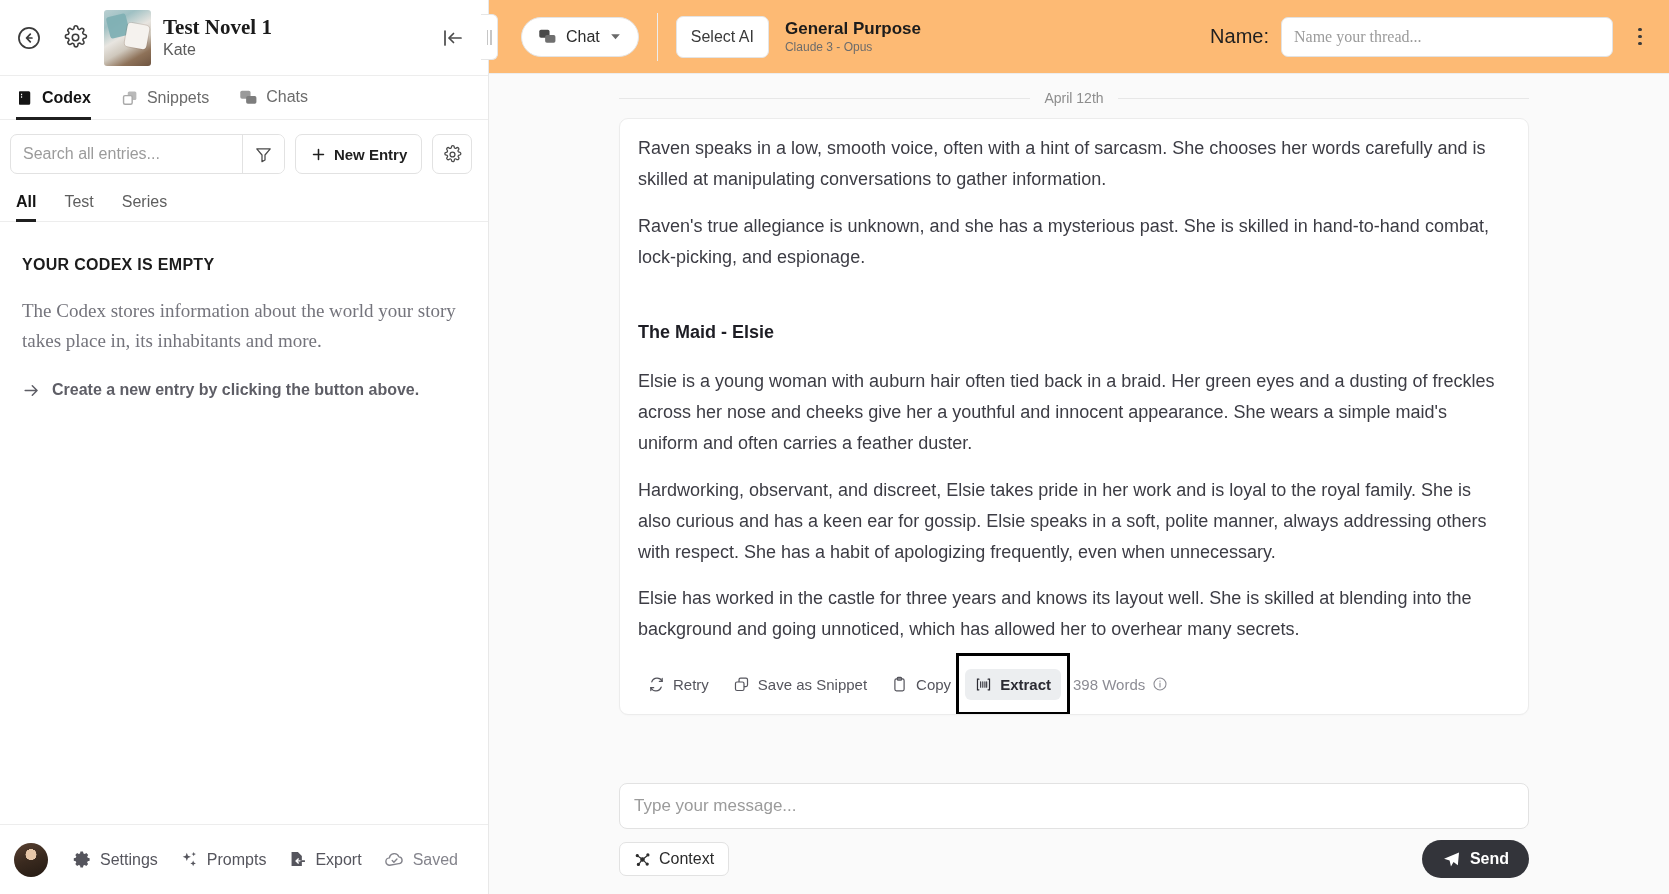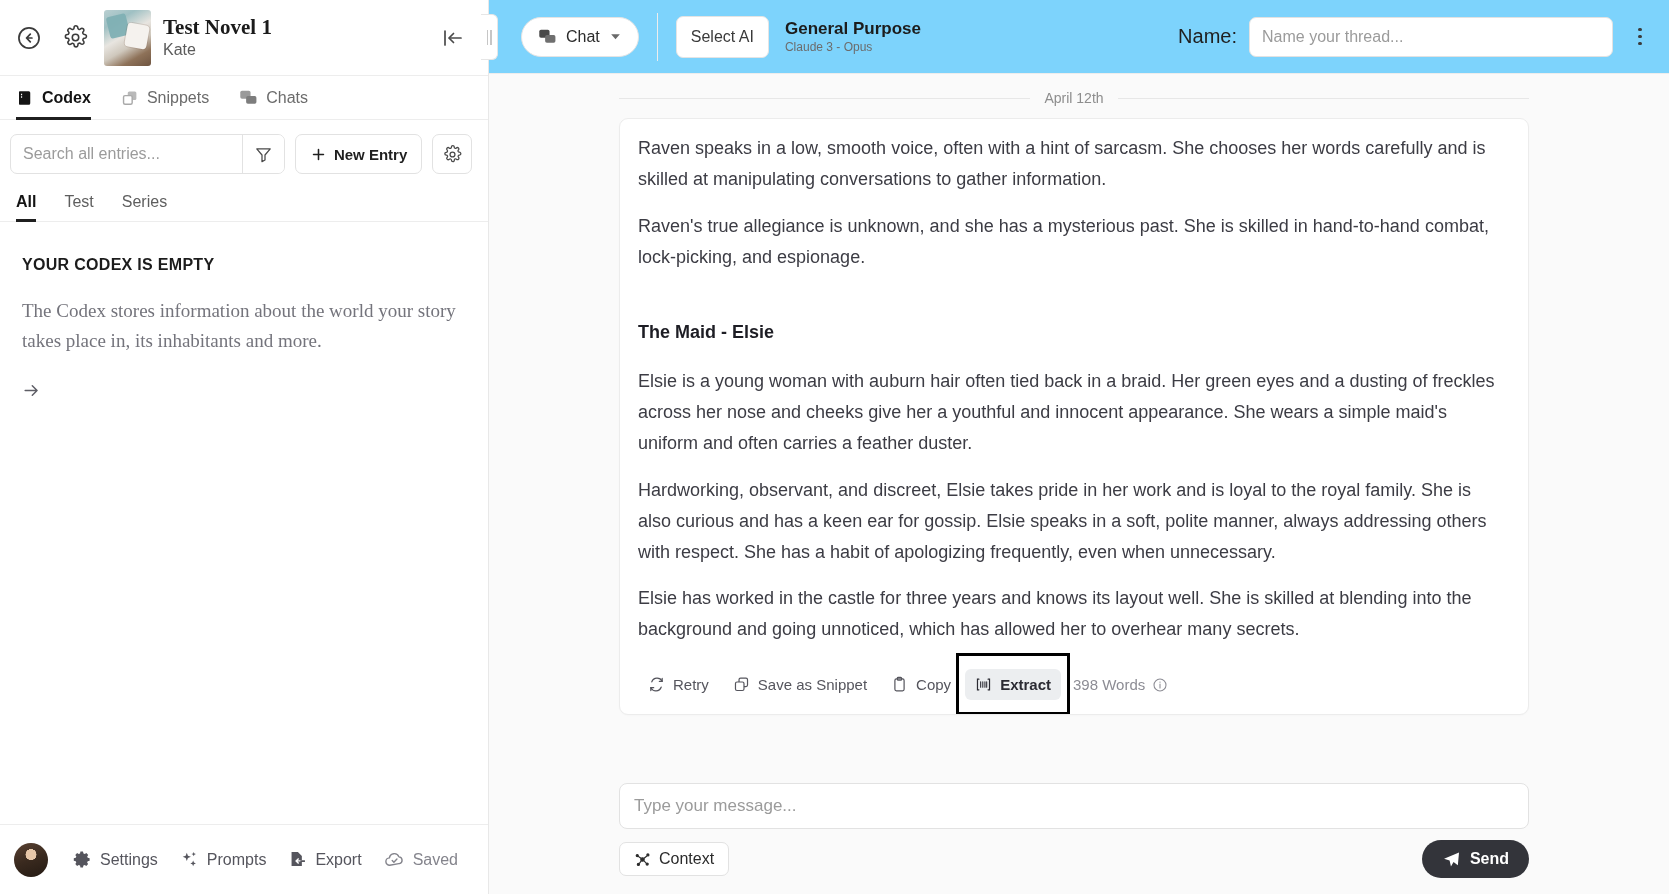--- a/index.html
+++ b/index.html
@@ -57,21 +57,21 @@
   .book-author { font-size: 16px; color: #5b5b5b; line-height: 1.2; }
   .collapse-ico { margin-left: auto; color: #4a4a4a; cursor: pointer; flex: 0 0 auto; }
 
   
   .lp-tabs {
     display: flex; align-items: flex-end; gap: 30px;
     padding: 0 16px; height: 44px;
     border-bottom: 1px solid #ededed; flex: 0 0 44px;
   }
   .lp-tab {
-    display: flex; align-items: flex-end; gap: 8px;
+    display: flex; align-items: flex-start; gap: 8px;
     font-size: 16px; color: #6b6b6b; cursor: pointer;
     padding-bottom: 10px; border-bottom: 3px solid transparent;
     position: relative; top: 1px;
   }
   .lp-tab.active { color: #141414; font-weight: 600; border-bottom-color: #1f1f1f; }
   .lp-tab svg { display: block; }
 
   
   .lp-search-row {
     display: flex; align-items: center; gap: 10px;
@@ -160,21 +160,21 @@
     display: flex; align-items: center; justify-content: center;
     cursor: col-resize; z-index: 5;
   }
   .divider-handle span {
     display: block; width: 1.5px; height: 15px; background: #c6c6c6; margin: 0 1px;
   }
 
   
   .right { flex: 1 1 auto; height: 894px; display: flex; flex-direction: column; background: #fafafa; min-width: 0; }
   .rp-header {
-    height: 74px; flex: 0 0 74px; background: #7dd3fc;
+    height: 74px; flex: 0 0 74px; background: #fdba74;
     border-bottom: 1px solid #ededed;
     display: flex; align-items: center; padding: 0 14px 0 18px; gap: 0;
   }
   .chat-pill {
     display: flex; align-items: center; gap: 9px;
     height: 40px; padding: 0 16px; border-radius: 22px;
     border: 1px solid #e4e4e4; background: #fff;
     font-size: 16px; color: #2b2b2b; cursor: pointer; margin-left: 14px;
   }
   .vdiv { width: 1px; height: 48px; background: #ededed; margin: 0 18px; flex: 0 0 1px; }
@@ -182,23 +182,23 @@
     height: 42px; padding: 0 14px; border: 1px solid #e4e4e4; border-radius: 7px;
     background: #fff; display: flex; align-items: center;
     font-size: 16px; color: #3a3a3a; cursor: pointer; white-space: nowrap;
   }
   .ai-meta { margin-left: 16px; display: flex; flex-direction: column; gap: 1px; }
   .ai-name { font-size: 17px; font-weight: 700; color: #1c1c1c; line-height: 1.2; }
   .ai-model { font-size: 12px; color: #6c6c6c; line-height: 1.2; }
   .name-group { margin-left: auto; display: flex; align-items: center; gap: 12px; }
   .name-label { font-size: 20px; font-weight: 400; color: #1f1f1f; }
   .name-input {
-    width: 364px; height: 40px; border: 1px solid #e2e2e2; border-radius: 7px;
+    width: 332px; height: 40px; border: 1px solid #e2e2e2; border-radius: 7px;
     padding: 0 12px; font-size: 16px; color: #2a2a2a;
-    font-family: Liberation Sans, sans-serif; outline: 0; background: #fff;
+    font-family: Liberation Serif, serif; outline: 0; background: #fff;
   }
   .name-input::placeholder { color: #9b9b9b; }
   .kebab {
     width: 30px; height: 34px; display: flex; flex-direction: column;
     align-items: center; justify-content: center; gap: 3.5px;
     cursor: pointer; margin-left: 12px; flex: 0 0 30px;
   }
   .kebab i { width: 3.5px; height: 3.5px; border-radius: 50%; background: #3b3b3b; display: block; }
 
   
@@ -229,21 +229,21 @@
     font-size: 15px; color: #55555d; cursor: pointer;
     padding: 7px 10px; border-radius: 6px; white-space: nowrap;
   }
   .act.hl { background: #eceef0; color: #2b2b33; font-weight: 600; }
   .act-wrap { position: relative; display: inline-flex; }
   .act-wrap.focus-box::after {
     content: ""; position: absolute; left: -9px; top: -16px;
     right: -9px; bottom: -15px; border: 3px solid #000; pointer-events: none;
   }
   .word-count {
-    display: flex; align-items: center; gap: 7px;
+    display: flex; gap: 7px;
     font-size: 15px; color: #8c8c94; padding-left: 8px; white-space: nowrap;
   }
 
   
   .composer { flex: 0 0 auto; padding: 10px 140px 16px 130px; background: #fafafa; }
   .composer-input {
     width: 100%; height: 46px; border: 1px solid #e2e2e2; border-radius: 8px;
     background: #fff; padding: 0 14px; font-size: 17px; color: #2a2a2a;
     font-family: inherit; outline: 0; display: block;
   }
@@ -351,20 +351,21 @@
       <div class="filter-tab">Series</div>
     </div>
 
     <div class="lp-body">
       <div class="empty-title">YOUR CODEX IS EMPTY</div>
       <div class="empty-desc">The Codex stores information about the world your story takes place in, its inhabitants and more.</div>
       <div class="empty-cta">
         <svg width="19" height="19" viewBox="0 0 24 24" fill="none" stroke="currentColor" stroke-width="1.9" stroke-linecap="round" stroke-linejoin="round">
           <path d="M4 12h15M13 6l6 6-6 6"></path>
         </svg>
+        <span>Create a new entry by clicking the button above.</span>
       </div>
     </div>
 
     <div class="lp-footer">
       <div class="avatar"></div>
       <div class="foot-btn">
         <svg width="19" height="19" viewBox="0 0 24 24" fill="currentColor">
           <path d="M12 8.3a3.7 3.7 0 1 0 0 7.4 3.7 3.7 0 0 0 0-7.4zm0 5.6a1.9 1.9 0 1 1 0-3.8 1.9 1.9 0 0 1 0 3.8z"></path>
           <path d="M21 13.6v-3.2l-2.4-.5a7 7 0 0 0-.7-1.7l1.3-2-2.3-2.3-2 1.3a7 7 0 0 0-1.7-.7L12.6 2h-3.2l-.5 2.5a7 7 0 0 0-1.7.7l-2-1.3-2.3 2.3 1.3 2a7 7 0 0 0-.7 1.7L1 10.4v3.2l2.5.5a7 7 0 0 0 .7 1.7l-1.3 2 2.3 2.3 2-1.3a7 7 0 0 0 1.7.7l.5 2.5h3.2l.5-2.5a7 7 0 0 0 1.7-.7l2 1.3 2.3-2.3-1.3-2a7 7 0 0 0 .7-1.7l2.5-.5z"></path>
         </svg>

